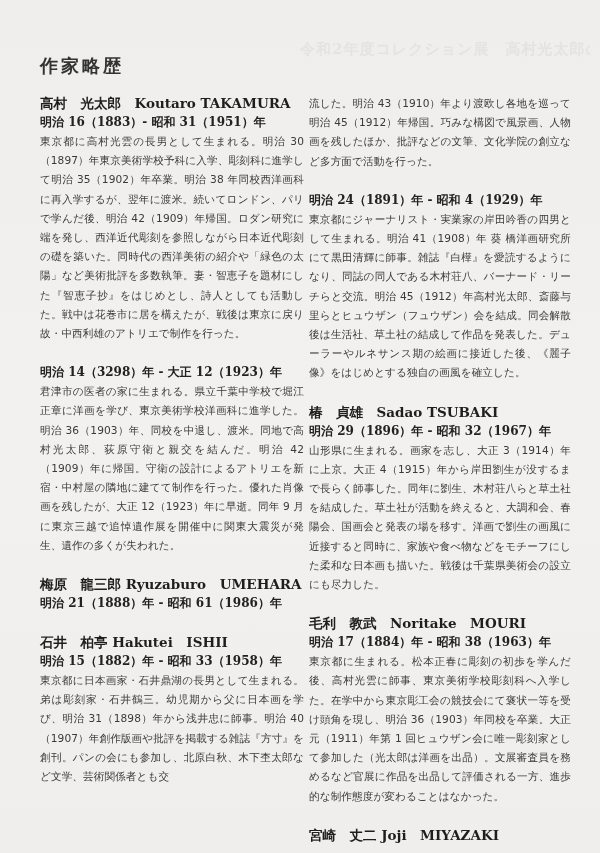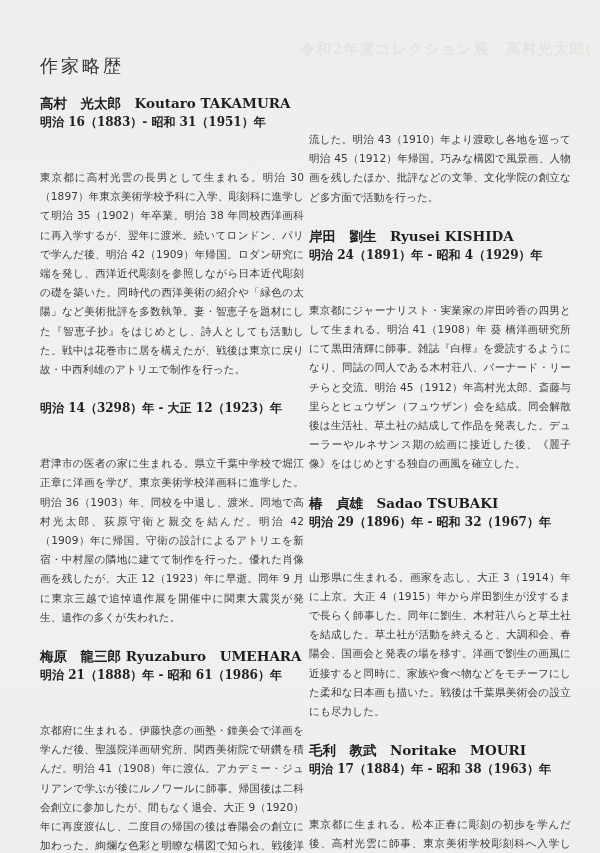--- a/index.html
+++ b/index.html
@@ -16,40 +16,39 @@
   }
   .ghost {
     position: absolute; left: 300px; top: 40px; width: 290px; height: 50px;
     color: #e4e3e1; font-size: 15px; font-weight: bold; letter-spacing: 1px;
     white-space: nowrap; overflow: hidden;
   }
   .page-title {
     position: absolute; left: 40px; top: 42px;
     font-size: 18px; letter-spacing: 3px; color: #333;
     font-family: "DejaVu Sans", "Liberation Sans", sans-serif;
-    font-weight: normal;
+    font-weight: bold;
   }
   .col { position: absolute; top: 94px; width: 264px; }
   .col.left { left: 40px; }
   .col.right { left: 309px; width: 262px; }
   .artist { margin-bottom: 20px; }
   .artist.cont { margin-top: 0; }
   .name {
     font-size: 13.5px; font-weight: bold; color: #1e1e1e; line-height: 19px;
     white-space: nowrap;
   }
   .dates {
     font-size: 12px; font-weight: bold; color: #222; line-height: 19px;
     white-space: nowrap;
   }
   .bio {
     font-size: 10.6px; line-height: 19.2px; color: #3a3a3a;
     text-align: justify; letter-spacing: 0.1px;
     font-family: "DejaVu Sans", "Liberation Sans", sans-serif;
-    margin-top: 36px;
   }
 </style>
 </head>
 <body>
 
 <div class="page">
   <div class="ghost">令和2年度コレクション展　高村光太郎の生</div>
   <h1 class="page-title">作家略歴</h1>
 
   <div class="col left">
@@ -58,35 +57,33 @@
       <div class="dates">明治 16（1883）- 昭和 31（1951）年</div>
       <div class="bio">東京都に高村光雲の長男として生まれる。明治 30（1897）年東京美術学校予科に入学、彫刻科に進学して明治 35（1902）年卒業。明治 38 年同校西洋画科に再入学するが、翌年に渡米。続いてロンドン、パリで学んだ後、明治 42（1909）年帰国。ロダン研究に端を発し、西洋近代彫刻を参照しながら日本近代彫刻の礎を築いた。同時代の西洋美術の紹介や「緑色の太陽」など美術批評を多数執筆。妻・智恵子を題材にした『智恵子抄』をはじめとし、詩人としても活動した。戦中は花巻市に居を構えたが、戦後は東京に戻り故・中西利雄のアトリエで制作を行った。</div>
     </div>
     <div class="artist">
       <div class="dates">明治 14（3298）年 - 大正 12（1923）年</div>
       <div class="bio">君津市の医者の家に生まれる。県立千葉中学校で堀江正章に洋画を学び、東京美術学校洋画科に進学した。明治 36（1903）年、同校を中退し、渡米。同地で高村光太郎、荻原守衛と親交を結んだ。明治 42（1909）年に帰国。守衛の設計によるアトリエを新宿・中村屋の隣地に建てて制作を行った。優れた肖像画を残したが、大正 12（1923）年に早逝。同年 9 月に東京三越で追悼遺作展を開催中に関東大震災が発生、遺作の多くが失われた。</div>
     </div>
     <div class="artist">
       <div class="name">梅原　龍三郎 Ryuzaburo　UMEHARA</div>
       <div class="dates">明治 21（1888）年 - 昭和 61（1986）年</div>
-      <div class="bio">京都府に生まれる。伊藤快彦の画塾・鐘美会で洋画を学んだ後、聖護院洋画研究所、関西美術院で研鑽を積んだ。明治 41（1908）年に渡仏。アカデミー・ジュリアンで学ぶが後にルノワールに師事。帰国後は二科会創立に参加したが、間もなく退会。大正 9（1920）年に再度渡仏し、二度目の帰国の後は春陽会の創立に加わった。絢爛な色彩と明瞭な構図で知られ、戦後洋画壇を代表する画家の一人となった。文化勲章受章。</div>
     </div>
     <div class="artist">
       <div class="name">石井　柏亭 Hakutei　ISHII</div>
       <div class="dates">明治 15（1882）年 - 昭和 33（1958）年</div>
       <div class="bio">東京都に日本画家・石井鼎湖の長男として生まれる。弟は彫刻家・石井鶴三。幼児期から父に日本画を学び、明治 31（1898）年から浅井忠に師事。明治 40（1907）年創作版画や批評を掲載する雑誌『方寸』を創刊。パンの会にも参加し、北原白秋、木下杢太郎など文学、芸術関係者とも交</div>
     </div>
   </div>
 
   <div class="col right">
     <div class="artist cont">
       <div class="bio">流した。明治 43（1910）年より渡欧し各地を巡って明治 45（1912）年帰国。巧みな構図で風景画、人物画を残したほか、批評などの文筆、文化学院の創立など多方面で活動を行った。</div>
     </div>
     <div class="artist">
-      <div class="name">岸田　劉生　Ryusei KISHIDA</div>
       <div class="dates">明治 24（1891）年 - 昭和 4（1929）年</div>
       <div class="bio">東京都にジャーナリスト・実業家の岸田吟香の四男として生まれる。明治 41（1908）年 葵 橋洋画研究所にて黒田清輝に師事。雑誌『白樺』を愛読するようになり、同誌の同人である木村荘八、バーナード・リーチらと交流。明治 45（1912）年高村光太郎、斎藤与里らとヒュウザン（フュウザン）会を結成。同会解散後は生活社、草土社の結成して作品を発表した。デューラーやルネサンス期の絵画に接近した後、《麗子像》をはじめとする独自の画風を確立した。</div>
     </div>
     <div class="artist">
       <div class="name">椿　貞雄　Sadao TSUBAKI</div>
       <div class="dates">明治 29（1896）年 - 昭和 32（1967）年</div>
       <div class="bio">山形県に生まれる。画家を志し、大正 3（1914）年に上京。大正 4（1915）年から岸田劉生が没するまで長らく師事した。同年に劉生、木村荘八らと草土社を結成した。草土社が活動を終えると、大調和会、春陽会、国画会と発表の場を移す。洋画で劉生の画風に近接すると同時に、家族や食べ物などをモチーフにした柔和な日本画も描いた。戦後は千葉県美術会の設立にも尽力した。</div>
     </div>
     <div class="artist">
       <div class="name">毛利　教武　Noritake　MOURI</div>

